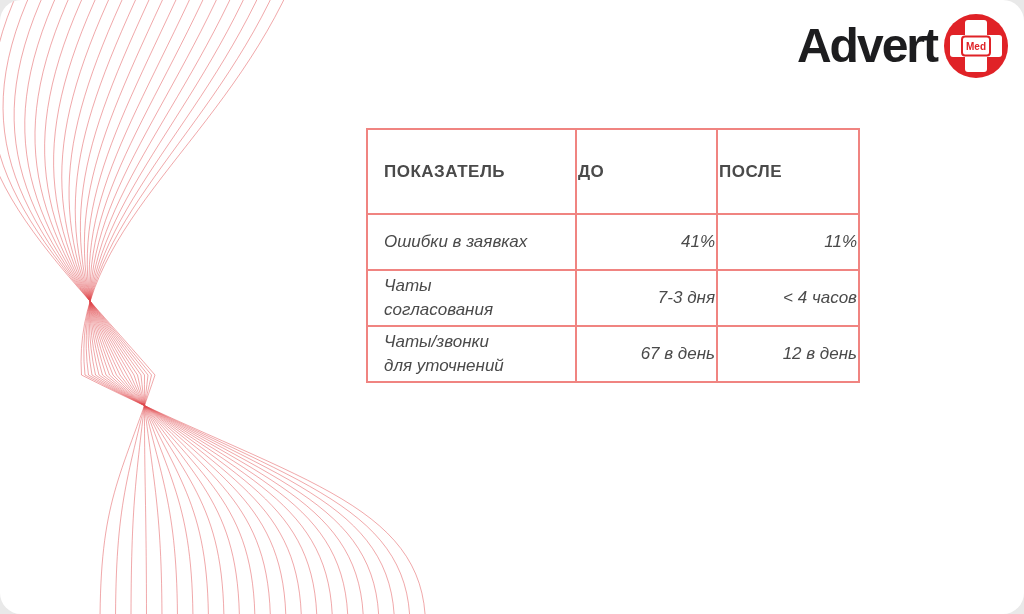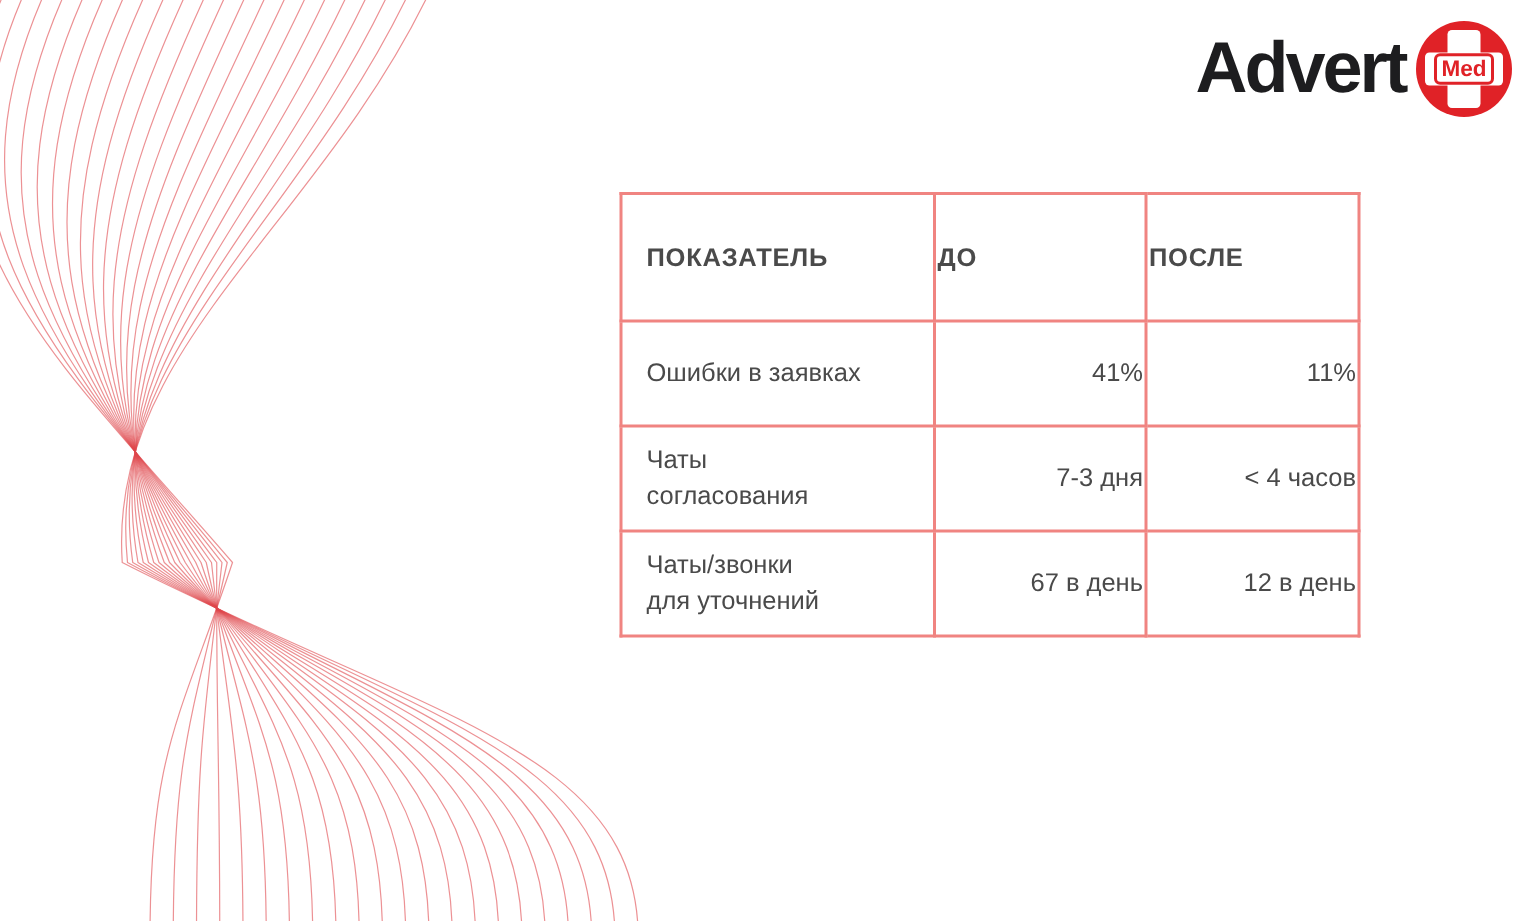--- a/index.html
+++ b/index.html
@@ -16,20 +16,21 @@
   body{
     width:1024px;height:614px;
     background:#e9e9e9;
     font-family:"Liberation Sans", sans-serif;
   }
   .slide{
     position:relative;
     width:1024px;height:614px;
     background:var(--background);
     overflow:hidden;
+    border-radius:21px;
   }
   
   .decor{
     position:absolute;left:0;top:0;
     width:470px;height:614px;
     pointer-events:none;
   }
   .decor path{
     fill:none;
     stroke:var(--decor_line);
@@ -62,52 +63,51 @@
     transform:translateY(-50%);
     background:#fff;border-radius:3px;
   }
   .badge-label{
     position:absolute;left:50%;top:50%;
     transform:translate(-50%,-50%);
     background:#fff;
     border:2px solid var(--brand_red);
     border-radius:4px;
     color:var(--brand_red);
-    font-weight:700;font-size:15px;line-height:17px;
+    font-weight:700;font-size:10px;line-height:17px;
     padding:0 3px;
     white-space:nowrap;
   }
   
   .content{position:absolute;left:366px;top:128px;}
   h1.title{
     margin:0 0 29px 0;
     font-size:29px;line-height:36px;
     font-weight:700;
     letter-spacing:0.5px;
     color:var(--title_color);
   }
   table.results{
     border-collapse:collapse;
     table-layout:fixed;
     color:var(--text_dark);
     font-size:17px;
-    margin-left:47px;
   }
   .results th,.results td{
     border:2px solid var(--table_border);
     vertical-align:middle;
   }
   .results thead th{
     height:85px;
     font-size:17px;font-weight:700;
     letter-spacing:0.5px;
     text-align:left;
   }
   .results thead th.col-indicator{text-align:left;padding-left:16px;}
-  .results tbody td{height:70px;}
+  .results tbody td{height:56px;font-style:italic;}
   .results td.cell-indicator{
     text-align:left;
     padding-left:16px;padding-right:20px;
     white-space:pre-line;
     line-height:24px;
   }
   .results td.cell-value{text-align:right;}
 </style>
 </head>
 <body>

